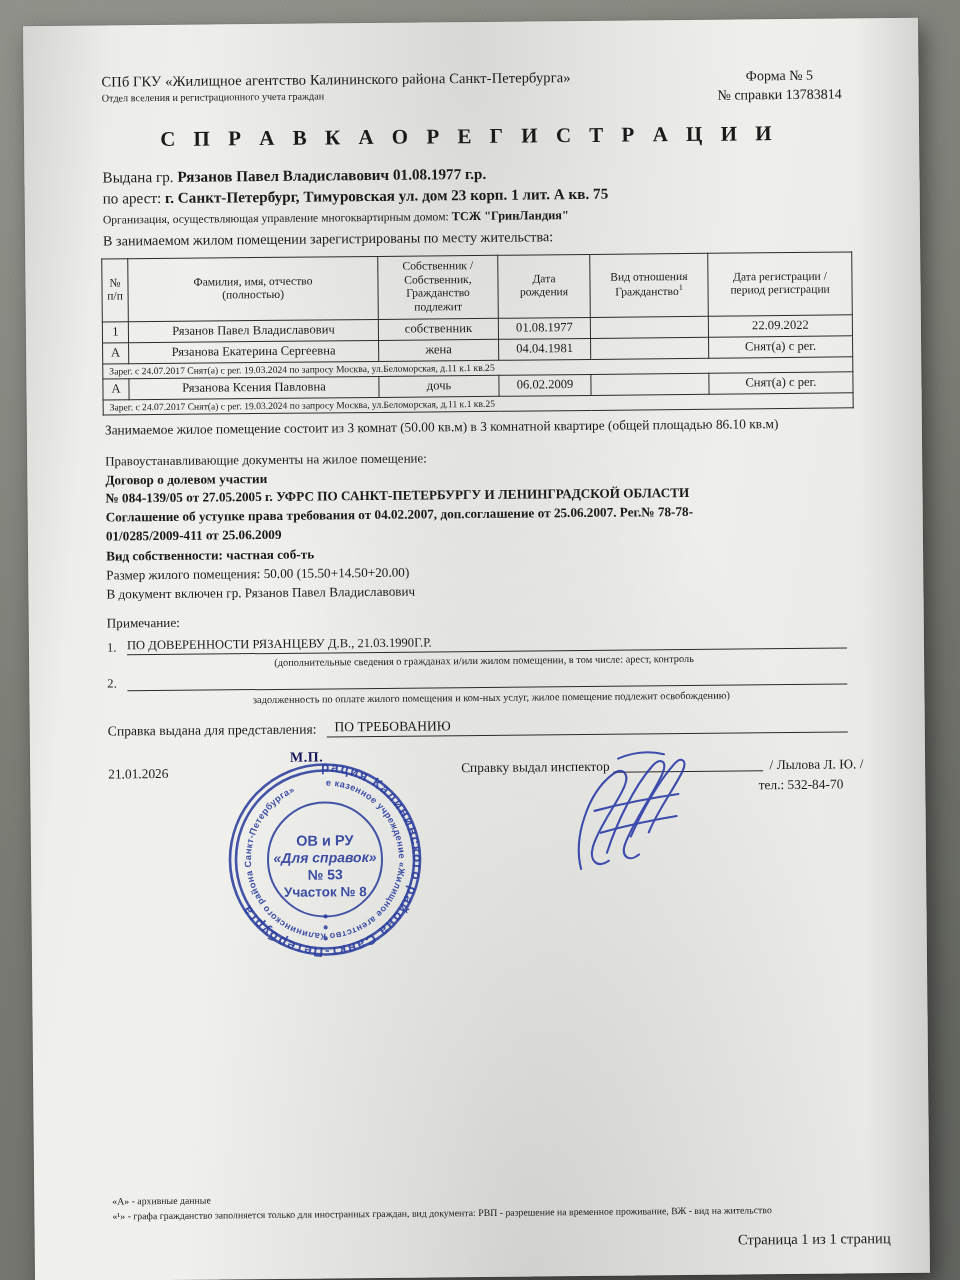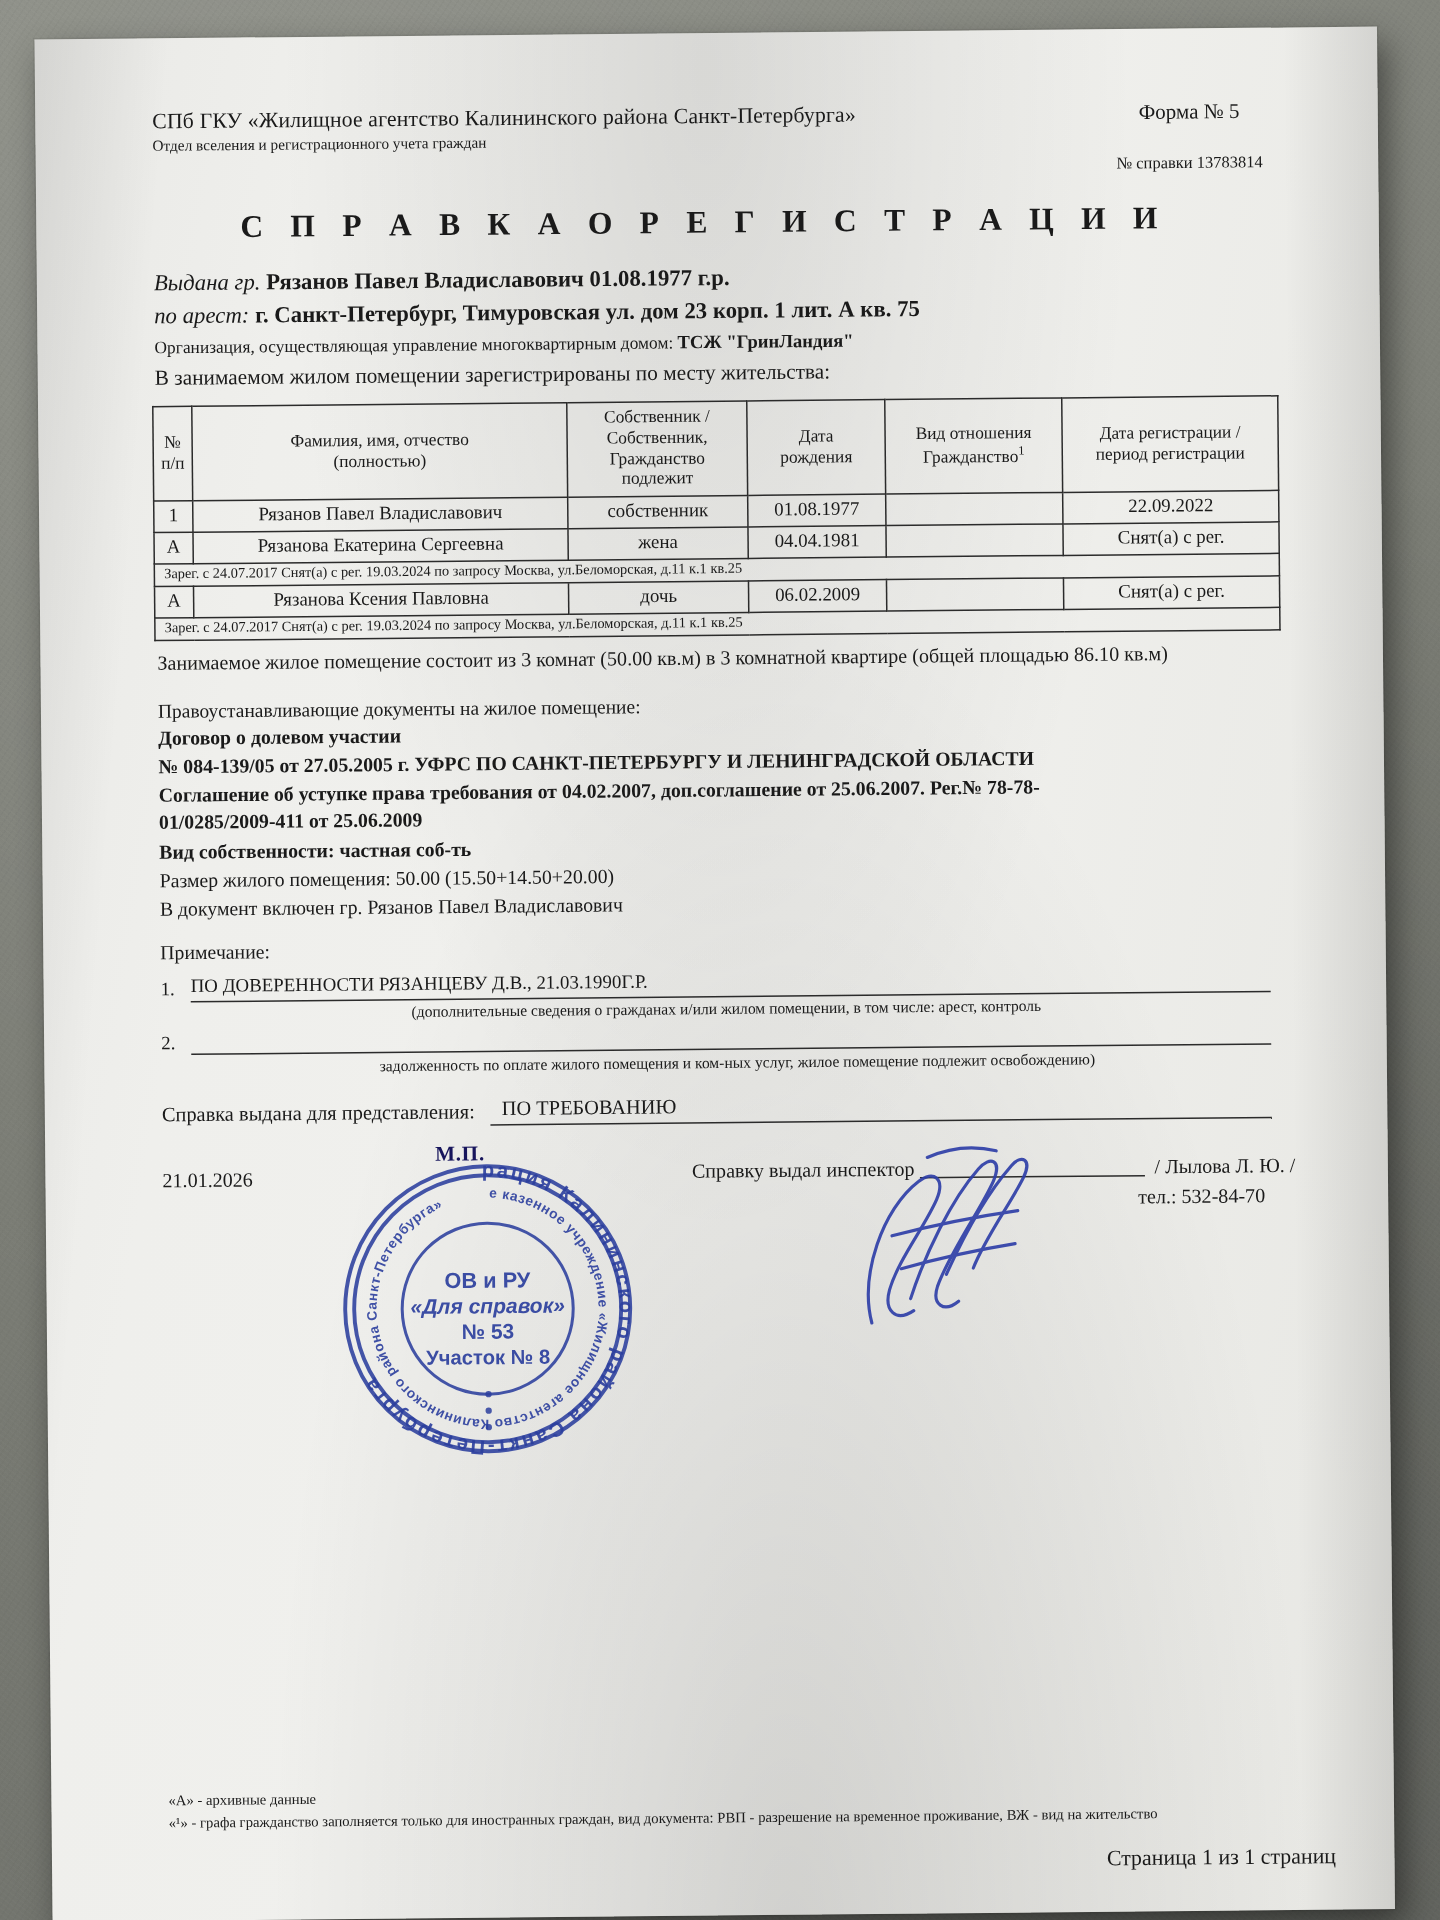--- a/index.html
+++ b/index.html
@@ -87,23 +87,23 @@
   .hdr-right {
     text-align: center;
     padding-top: 1px;
     white-space: nowrap;
   }
   .form-no {
     font-size: 14px;
     line-height: 1.15;
   }
   .cert-no {
-    font-size: 11px;
+    font-size: 14px;
     line-height: 1.2;
-    margin-top: 19px;
+    margin-top: 3px;
   }
 
   
   .doc-title {
     text-align: center;
     font-size: 21px;
     font-weight: bold;
     letter-spacing: 6.5px;
     margin: 17px 0 14px 0;
     padding-right: 6px;
@@ -112,21 +112,20 @@
   
   .line-issued,
   .line-address {
     font-size: 15.2px;
     line-height: 1.42;
     font-weight: bold;
   }
   .line-issued .lbl,
   .line-address .lbl {
     font-weight: normal;
-    font-style: italic;
   }
   .line-org {
     font-size: 11.6px;
     line-height: 1.5;
     margin-top: 1px;
   }
   .line-org .val { font-weight: bold; font-size: 12.4px; }
   .line-registered {
     font-size: 14.2px;
     line-height: 1.5;

